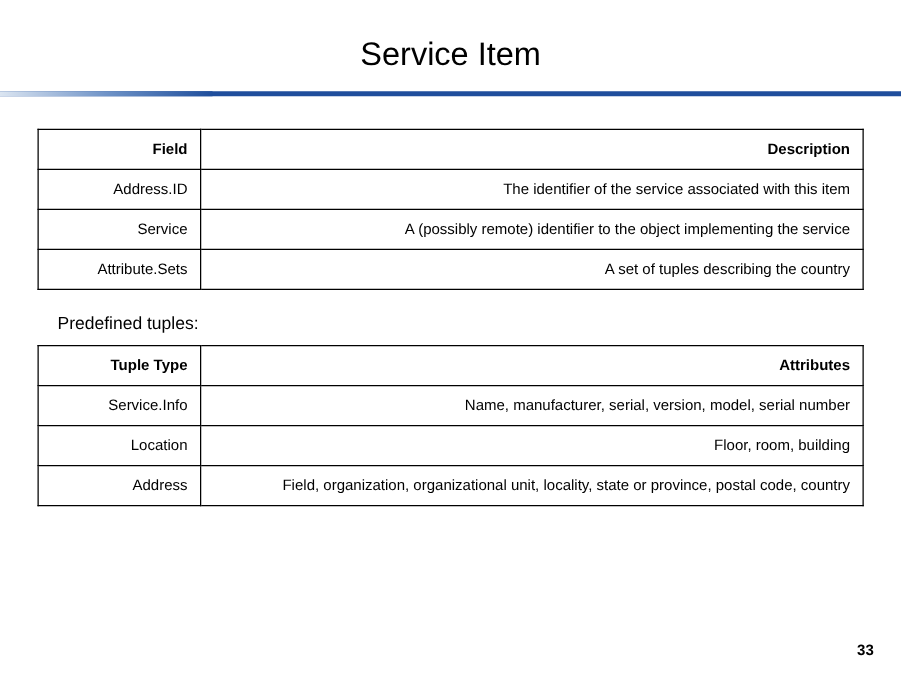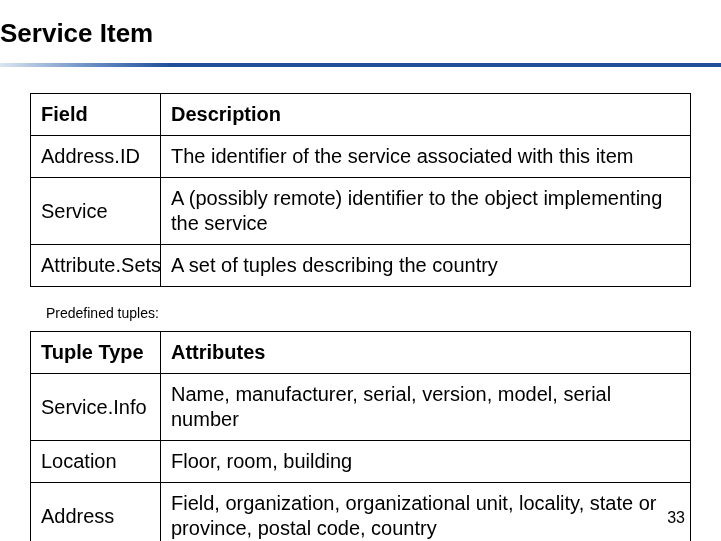--- a/index.html
+++ b/index.html
@@ -12,23 +12,24 @@
     color: #000;
     overflow: hidden;
   }
   .slide {
     position: relative;
     width: 721px;
     height: 541px;
     box-sizing: border-box;
   }
   .title {
+    text-align: center;
     font-size: 26px;
-    font-weight: bold;
-    padding-top: 18px;
+    font-weight: normal;
+    padding-top: 28px;
     padding-bottom: 14px;
   }
   .rule {
     position: relative;
     height: 4px;
     width: 100%;
     background: #1f4e9c;
     margin-bottom: 26px;
   }
   .rule::before {
@@ -45,38 +46,39 @@
   }
   table.data {
     width: 100%;
     border-collapse: collapse;
     table-layout: fixed;
   }
   table.data col.c1 { width: 130px; }
   table.data th, table.data td {
     border: 1.5px solid #000;
     padding: 8px 10px;
-    text-align: left;
+    text-align: right;
     vertical-align: middle;
-    font-size: 20px;
+    font-size: 12px;
     line-height: 1.25;
   }
   table.data th {
     font-weight: bold;
   }
   .predef {
     font-size: 14px;
     margin: 18px 0 10px 0;
     padding-left: 16px;
   }
   .pagenum {
     position: absolute;
-    right: 36px;
+    right: 22px;
     bottom: 14px;
-    font-size: 16px;
+    font-size: 12px;
+    font-weight: bold;
   }
 </style>
 </head>
 <body>
 
 <div class="slide">
 
   <div class="title">Service Item</div>
   <div class="rule"></div>
 

